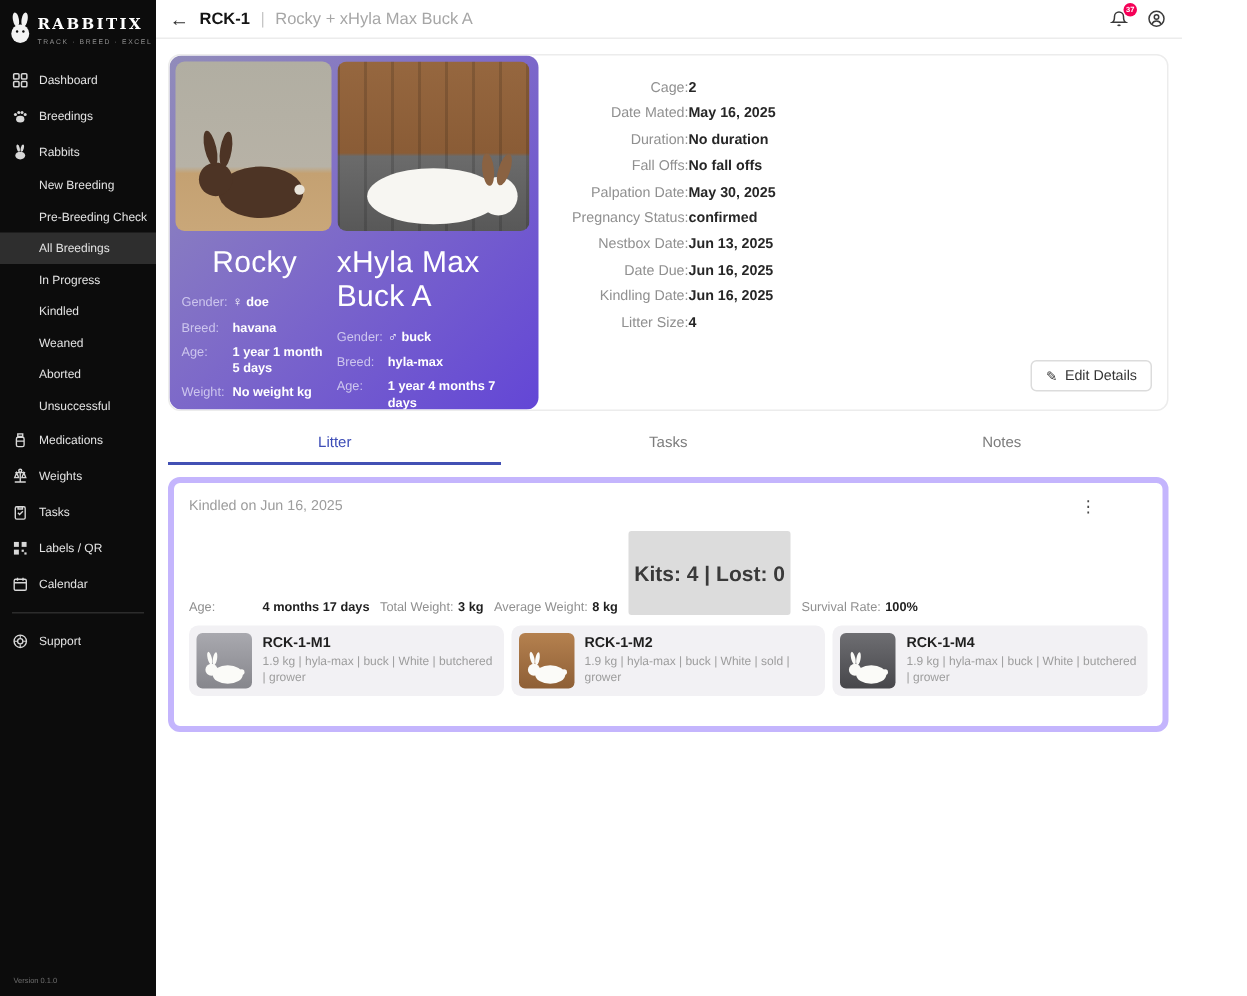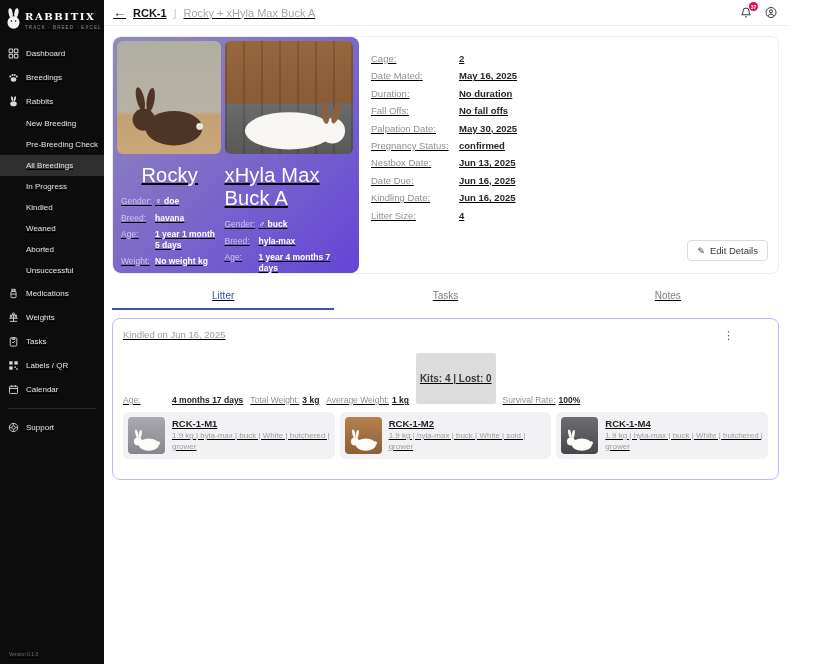--- a/index.html
+++ b/index.html
@@ -1,18 +1,18 @@
 <!DOCTYPE html>
 <html><head>
 <meta charset="utf-8">
 <style>
   * { margin:0; padding:0; box-sizing:border-box; }
   html,body { width:831px; height:664px; overflow:hidden; background:#fff;
               font-family:"Liberation Sans", sans-serif; }
-  .app { display:flex; width:788px; height:664px;text-decoration:underline; }
+  .app { display:flex; width:788px; height:664px; }
 
   
   .sidebar { width:104px; flex-shrink:0; background:#0c0c0c; color:#e3e3e3;
              display:flex; flex-direction:column; }
   .logo { display:flex; align-items:center; gap:4px; padding:6px 2px 7px 6px; }
   .logo-rabbit svg { width:15px; height:21px; display:block; }
   .logo-name { font-family:"DejaVu Serif", serif; font-weight:bold; font-size:10px;
                letter-spacing:1.6px; color:#fff; white-space:nowrap; }
   .logo-tagline { font-size:4.5px; letter-spacing:1.1px; color:#8f8f8f; margin-top:1px; white-space:nowrap; }
   nav { flex:1 1 auto; padding-top:4px; }
@@ -65,47 +65,47 @@
   .parent-col.left { width:45%; padding-right:6px; }
   .parent-col.right { flex:1; }
   .parent-name { color:#fff; font-size:20px; font-weight:500; letter-spacing:0.2px;
                  margin:10px 0 9px; line-height:1.15; }
   .p-row { display:flex; font-size:8.5px; margin-bottom:5px; line-height:1.3; }
   .p-label { width:34px; flex-shrink:0; color:#cdc6ee; }
   .p-value { color:#fff; font-weight:bold; }
   .gender-glyph { font-weight:bold; font-size:9px; }
 
   .details { flex:1; position:relative; padding:13px 10px 10px 12px; }
-  .d-row { display:flex; font-size:9.5px; line-height:17.4px; }
+  .d-row { display:flex; font-size:9.5px; line-height:17.4px;text-align:right; }
   .d-label { width:88px; flex-shrink:0; color:#909090; }
   .d-value { color:#262626; font-weight:bold; }
   .edit-btn { position:absolute; right:10px; bottom:12px; display:flex; align-items:center; gap:5px;
               background:#fff; border:1px solid #dcdcdc; border-radius:4px; padding:4px 9px;
               font-size:9.5px; color:#353535; cursor:pointer; font-family:inherit; }
   .edit-btn .pencil { font-size:9px; }
 
   
   .tabs { display:flex; margin-bottom:8px; }
   .tab { flex:1; text-align:center; font-size:10px; color:#7c7c7c; padding:8px 0 7px;
          border-bottom:2px solid transparent; cursor:pointer; }
   .tab.active { color:#3d4db7; border-bottom-color:#4250b4; }
 
   
-  .litter-card { position:relative; border:1px solid #c4b5fd; border-radius:8px;
+  .litter-card { position:relative; border:4px solid #c4b5fd; border-radius:8px;
                  padding:9px 10px 20px; background:#fff; }
   .kindled { font-size:9.5px; color:#9c9c9c; margin:1px 0 11px; }
   .kebab { position:absolute; top:11px; right:44px; font-size:11px; color:#4a4a4a;
            cursor:pointer; line-height:1; }
   .stats { display:flex; align-items:center; font-size:8.5px; margin-bottom:7px; white-space:nowrap; }
   .stat { display:flex; align-items:baseline; }
   .stat-label { color:#8f8f8f; margin-right:3px; }
   .stat:first-child .stat-label { min-width:46px; }
   .stat-value { color:#1f1f1f; font-weight:bold; margin-right:7px;margin-top:44px; }
   .stat-badge { background:#dcdcdc; color:#3a3a3a; font-weight:bold; border-radius:2px;
-                padding:20px 4px; margin-right:7px; font-size:10px; }
+                padding:20px 4px; margin-right:7px; font-size:14px; }
   .kits { display:flex; gap:5px; }
   .kit-card { flex:1; min-width:0; background:#f2f1f4; border-radius:6px; padding:5px;
               display:flex; gap:7px; align-items:flex-start; height:47px; cursor:pointer; }
   .kit-card.highlight { background:#f8f1fb; }
   .kit-thumb { width:37px; height:37px; border-radius:4px; flex-shrink:0; position:relative; overflow:hidden; }
   .kit-thumb svg { position:absolute; bottom:2px; left:3px; width:31px; height:24px; }
   .thumb-gray  { background:linear-gradient(180deg,#a9a9af 0%,#86868c 100%); color:#fbfbf8; }
   .thumb-wood  { background:linear-gradient(180deg,#b5814f 0%,#8e5f36 100%); color:#fbfbf8; }
   .thumb-dark  { background:linear-gradient(180deg,#70707a 0%,#4c4c54 100%); color:#8a6242; }
   .thumb-dark2 { background:linear-gradient(180deg,#6e6e72 0%,#47474b 100%); color:#fbfbf8; }
@@ -409,21 +409,21 @@
             <span class="stat">
               <span class="stat-label">Age:</span>
               <span class="stat-value">4 months 17 days</span>
             </span>
             <span class="stat">
               <span class="stat-label">Total Weight:</span>
               <span class="stat-value">3 kg</span>
             </span>
             <span class="stat">
               <span class="stat-label">Average Weight:</span>
-              <span class="stat-value">1 kg</span>
+              <span class="stat-value">8 kg</span>
             </span>
             <span class="stat-badge">Kits: 4 | Lost: 0</span>
             <span class="stat">
               <span class="stat-label">Survival Rate:</span>
               <span class="stat-value">100%</span>
             </span>
           </div>
         <div class="kits" id="kits">
             <div class="kit-card">
               <span class="kit-thumb thumb-gray">

